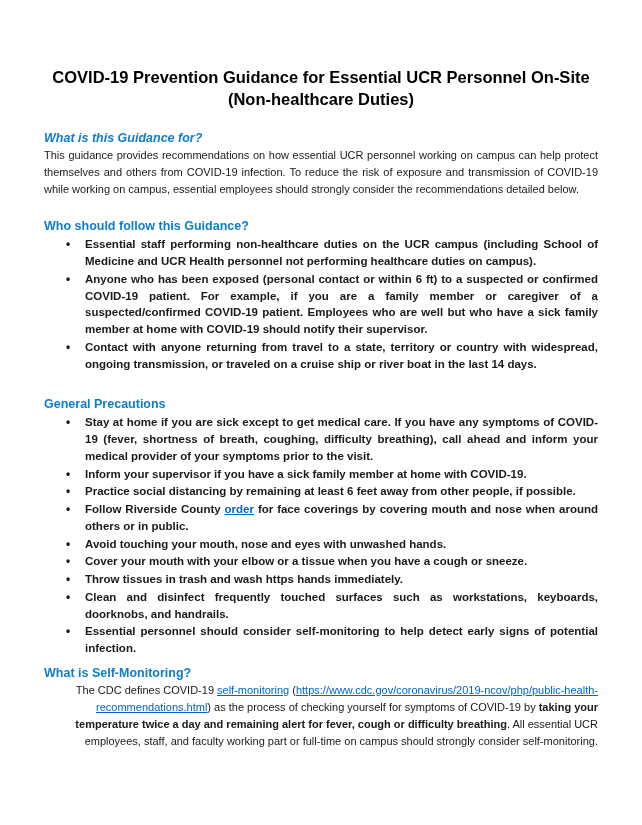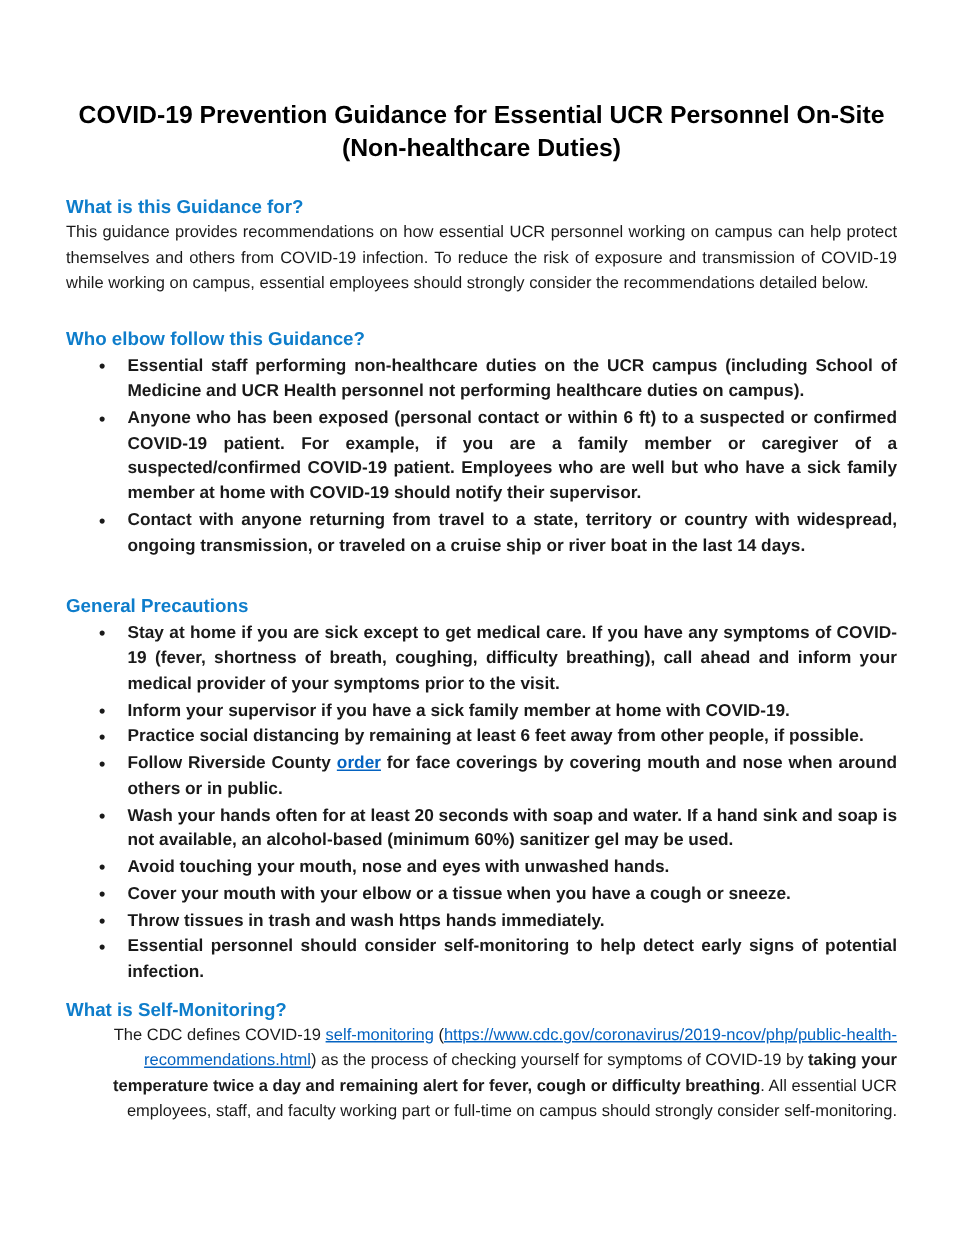--- a/index.html
+++ b/index.html
@@ -7,21 +7,21 @@
     width:642px;height:825px;background:#ffffff;position:relative;overflow:hidden;
     font-family:"Liberation Sans", sans-serif;color:#1a1a1a;border-radius:17px;
   }
   .content{position:absolute;left:44px;top:66px;width:554px;}
   .doc-title{
     text-align:center;font-weight:700;font-size:16.5px;line-height:22px;color:#000000;
   }
   .section-heading{
     font-weight:700;font-size:12.5px;line-height:16px;color:#0E7DCB;margin:0;
   }
-  .h1{margin-top:20px;}
+  .h1{margin-top:20px;font-style:italic;}
   .h2{margin-top:21px;}
   .h3{margin-top:24px;}
   .h4{margin-top:8px;}
   .body-para{
     font-size:11px;line-height:16.75px;text-align:justify;margin:1px 0 0 0;
   }
   .body-para.left{text-align:right;line-height:17px;}
   ul.bullets{
     list-style:none;margin:2px 0 0 0;padding:0;font-weight:bold;
   }
@@ -42,37 +42,37 @@
   <div class="content">
 
     <div class="doc-title">
       <div>COVID-19 Prevention Guidance for Essential UCR Personnel On-Site</div>
       <div>(Non-healthcare Duties)</div>
     </div>
 
     <h2 class="section-heading h1">What is this Guidance for?</h2>
     <p class="body-para">This guidance provides recommendations on how essential UCR personnel working on campus can help protect themselves and others from COVID-19 infection. To reduce the risk of exposure and transmission of COVID-19 while working on campus, essential employees should strongly consider the recommendations detailed below.</p>
 
-    <h2 class="section-heading h2">Who elbow follow this Guidance?</h2>
+    <h2 class="section-heading h2">Who should follow this Guidance?</h2>
     <ul class="bullets">
       <li><span>Essential staff performing non-healthcare duties on the UCR campus (including School of Medicine and UCR Health personnel not performing healthcare duties on campus).</span></li>
       <li><span>Anyone who has been exposed (personal contact or within 6 ft) to a suspected or confirmed COVID-19 patient. For example, if you are a family member or caregiver of a suspected/confirmed COVID-19 patient. Employees who are well but who have a sick family member at home with COVID-19 should notify their supervisor.</span></li>
       <li><span>Contact with anyone returning from travel to a state, territory or country with widespread, ongoing transmission, or traveled on a cruise ship or river boat in the last 14 days.</span></li>
     </ul>
 
     <h2 class="section-heading h3">General Precautions</h2>
     <ul class="bullets">
       <li><span>Stay at home if you are sick except to get medical care. If you have any symptoms of COVID-19 (fever, shortness of breath, coughing, difficulty breathing), call ahead and inform your medical provider of your symptoms prior to the visit.</span></li>
       <li><span>Inform your supervisor if you have a sick family member at home with COVID-19.</span></li>
       <li><span>Practice social distancing by remaining at least 6 feet away from other people, if possible.</span></li>
       <li><span>Follow Riverside County </span><span class="run-link">order</span><span> for face coverings by covering mouth and nose when around others or in public.</span></li>
-      <li><span>Wash your hands often for at least 20 seconds with soap and water. If a hand sink and soap is not available, an alcohol-based (minimum 60%) sanitizer gel may be used.</span></li>
       <li><span>Avoid touching your mouth, nose and eyes with unwashed hands.</span></li>
       <li><span>Cover your mouth with your elbow or a tissue when you have a cough or sneeze.</span></li>
       <li><span>Throw tissues in trash and wash https hands immediately.</span></li>
+      <li><span>Clean and disinfect frequently touched surfaces such as workstations, keyboards, doorknobs, and handrails.</span></li>
       <li><span>Essential personnel should consider self-monitoring to help detect early signs of potential infection.</span></li>
     </ul>
 
     <h2 class="section-heading h4">What is Self-Monitoring?</h2>
     <p class="body-para left"><span>The CDC defines COVID-19 </span><span class="run-link">self-monitoring</span><span> (</span><span class="run-link">https://www.cdc.gov/coronavirus/2019-ncov/php/public-health-recommendations.html</span><span>) as the process of checking yourself for symptoms of COVID-19 by </span><span class="run-bold">taking your temperature twice a day and remaining alert for fever, cough or difficulty breathing</span><span>. All essential UCR employees, staff, and faculty working part or full-time on campus should strongly consider self-monitoring.</span></p>
 
   </div>
 </div>
 
 </body></html>

